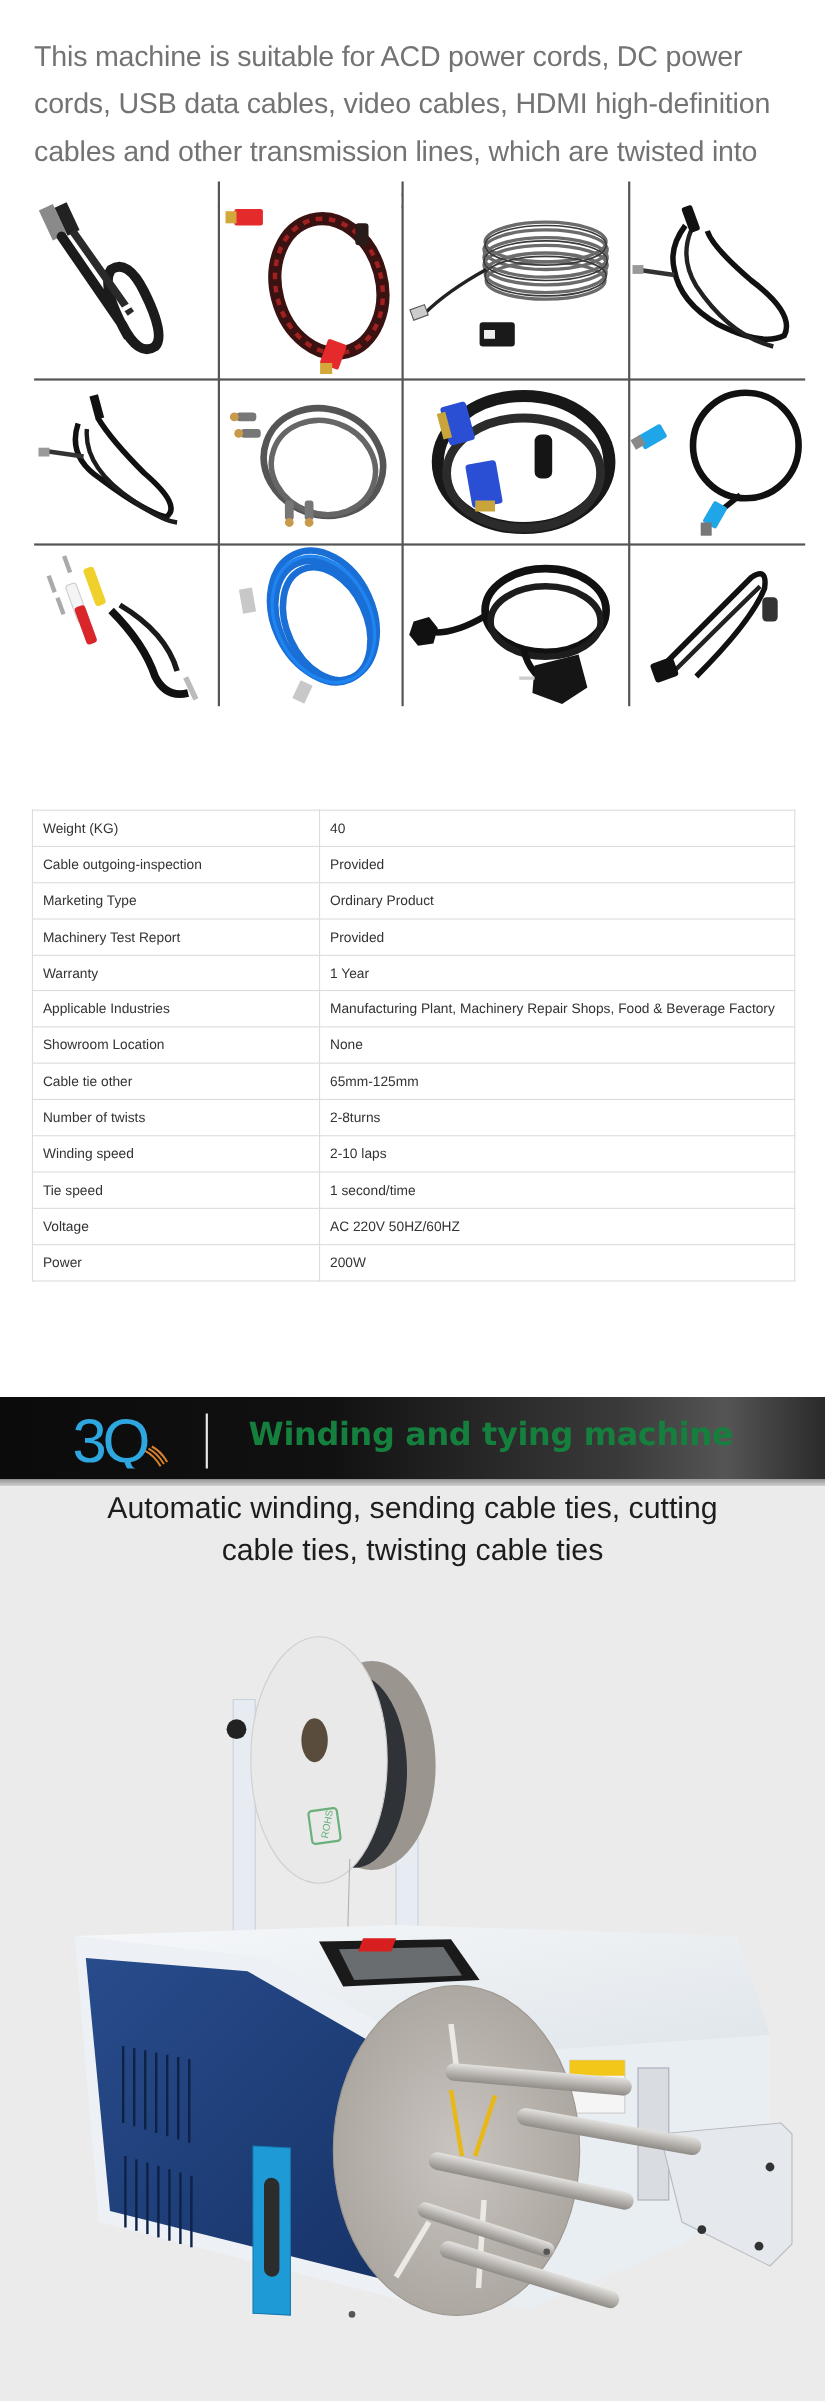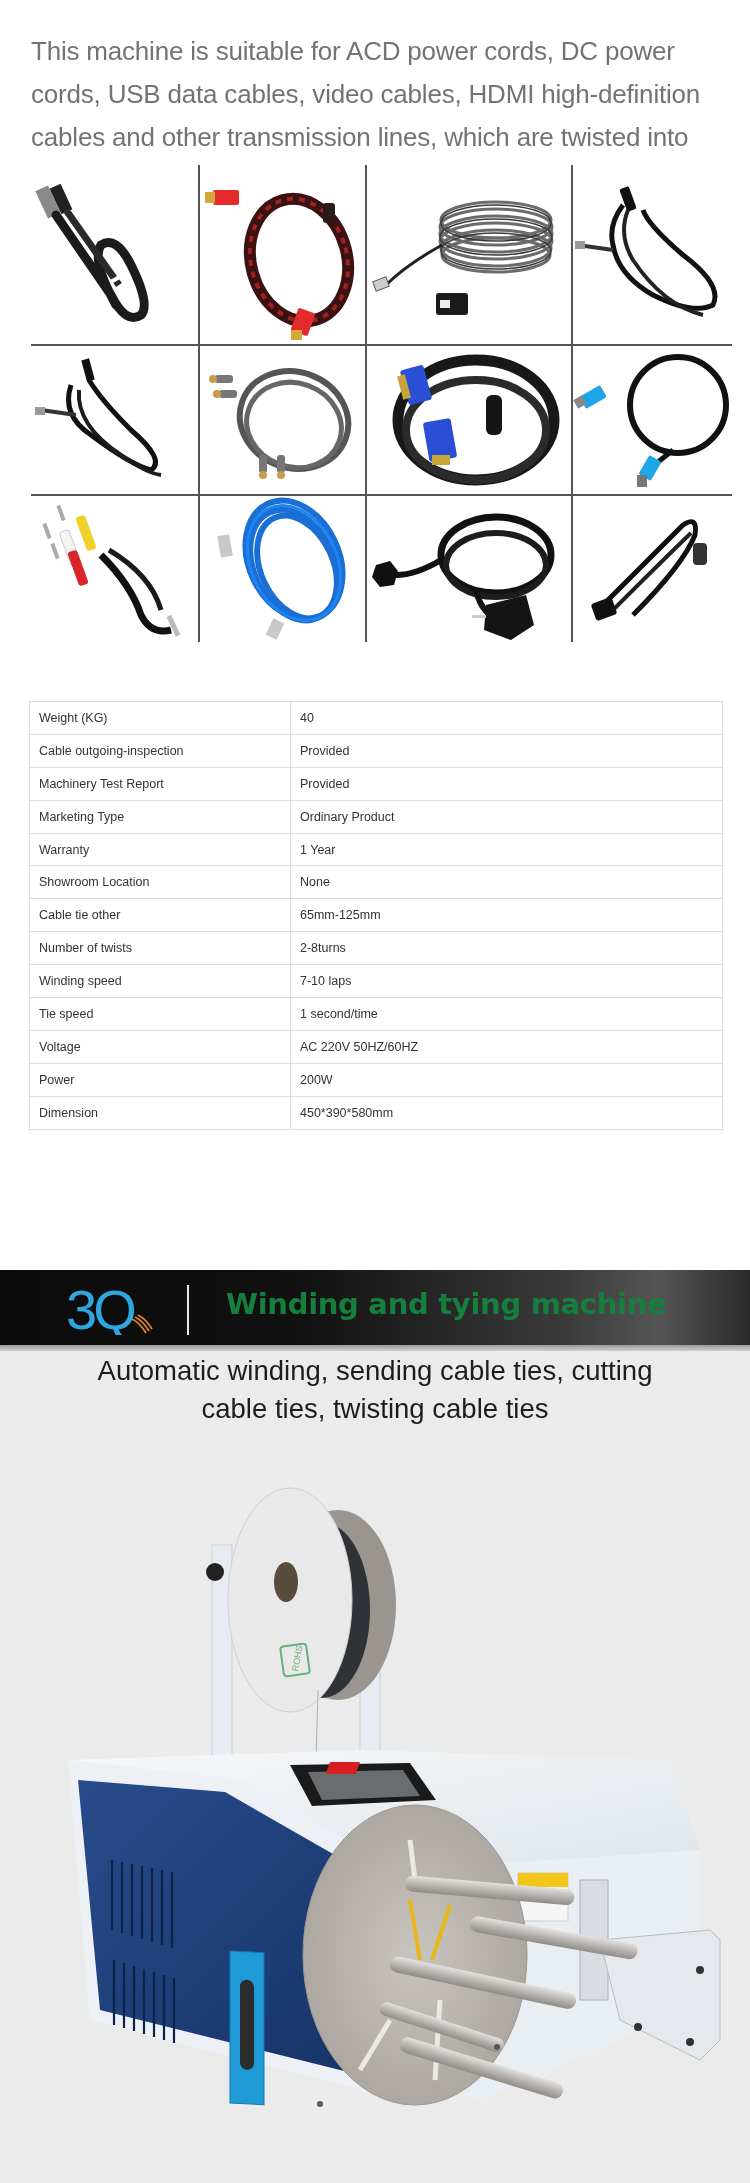--- a/index.html
+++ b/index.html
@@ -16,21 +16,21 @@
 
     
     .cable-grid { position: absolute; left: 31px; top: 165px; width: 701px; height: 477px; }
     .cell { position: absolute; overflow: hidden; background: #fff; }
     .vline { position: absolute; width: 1.5px; background: #555; }
     .hline { position: absolute; height: 1.5px; background: #555; }
     .cell svg { width: 100%; height: 100%; display: block; }
 
     
     .spec-table {
-      position: absolute; left: 29px; top: 701px; width: 694px;
+      position: absolute; left: 29px; top: 736px; width: 694px;
       border-collapse: collapse; font-family: "Liberation Sans", sans-serif;
       font-size: 12.5px; color: #333;
     }
     .spec-table td {
       border: 1px solid #dcdcdc; height: 32.9px; padding: 0 9px; vertical-align: middle;
       white-space: nowrap;
     }
     .spec-table td.k { width: 261px; }
 
     
@@ -218,62 +218,62 @@
   <tbody id="spec-body">
     <tr>
         <td class="k">Weight (KG)</td>
         <td>40</td>
       </tr>
     <tr>
         <td class="k">Cable outgoing-inspection</td>
         <td>Provided</td>
       </tr>
     <tr>
+        <td class="k">Marketing Type</td>
+        <td>Ordinary Product</td>
+      </tr>
+    <tr>
         <td class="k">Machinery Test Report</td>
         <td>Provided</td>
       </tr>
     <tr>
-        <td class="k">Marketing Type</td>
-        <td>Ordinary Product</td>
-      </tr>
-    <tr>
         <td class="k">Warranty</td>
         <td>1 Year</td>
       </tr>
     <tr>
+        <td class="k">Applicable Industries</td>
+        <td>Manufacturing Plant, Machinery Repair Shops, Food &amp; Beverage Factory</td>
+      </tr>
+    <tr>
         <td class="k">Showroom Location</td>
         <td>None</td>
       </tr>
     <tr>
         <td class="k">Cable tie other</td>
         <td>65mm-125mm</td>
       </tr>
     <tr>
         <td class="k">Number of twists</td>
         <td>2-8turns</td>
       </tr>
     <tr>
         <td class="k">Winding speed</td>
-        <td>7-10 laps</td>
+        <td>2-10 laps</td>
       </tr>
     <tr>
         <td class="k">Tie speed</td>
         <td>1 second/time</td>
       </tr>
     <tr>
         <td class="k">Voltage</td>
         <td>AC 220V 50HZ/60HZ</td>
       </tr>
     <tr>
         <td class="k">Power</td>
         <td>200W</td>
-      </tr>
-    <tr>
-        <td class="k">Dimension</td>
-        <td>450*390*580mm</td>
       </tr>
   </tbody>
 </table>
 
 <div class="banner"></div>
 <div class="banner-bottom"></div>
 <div class="logo">
   <svg viewBox="0 0 90 52" width="90" height="52">
     <text x="0" y="46" font-family="Liberation Sans, sans-serif" font-size="56" fill="#2ea6e0" letter-spacing="-4">3Q</text>
     <path d="M66 36 Q74 40 80 50" stroke="#d9822b" stroke-width="1.8" fill="none"></path>

